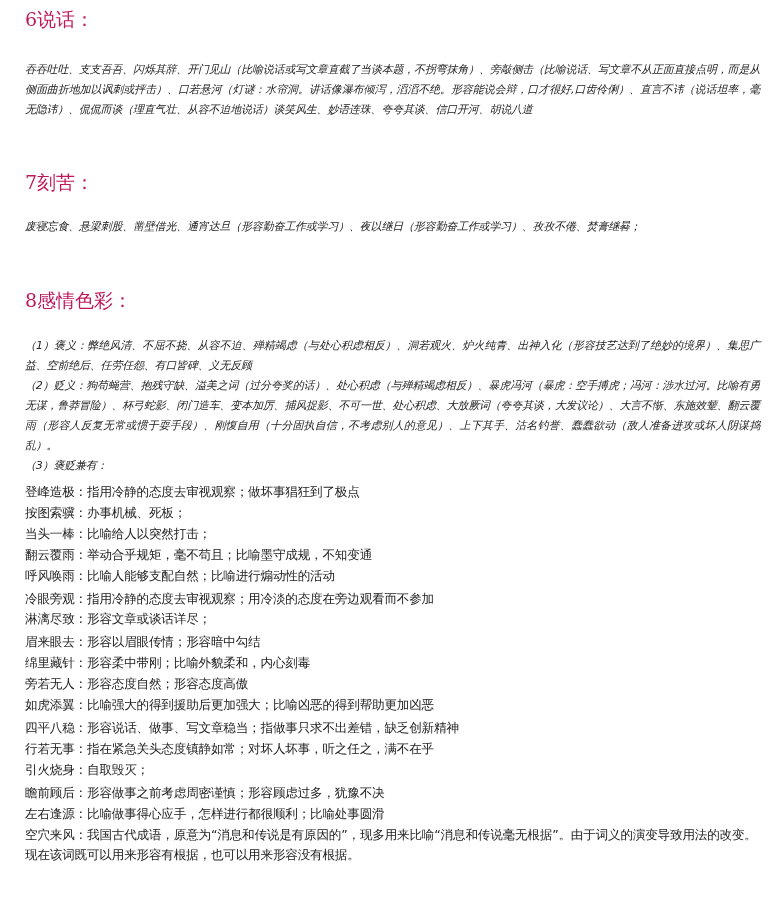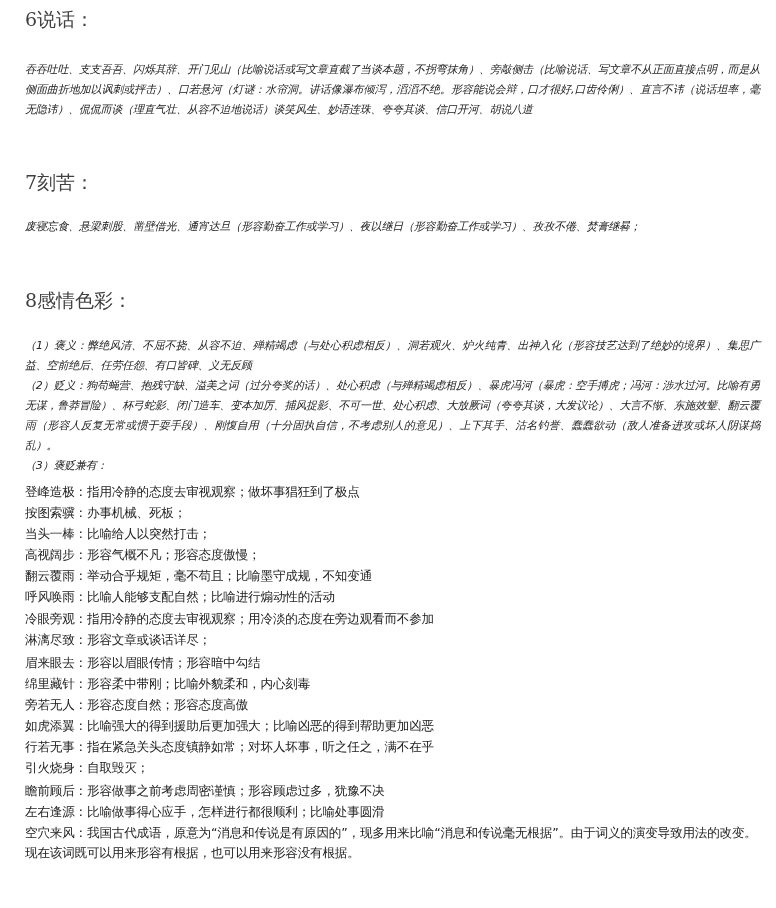--- a/index.html
+++ b/index.html
@@ -5,21 +5,21 @@
   html, body { margin: 0; padding: 0; background: #ffffff; }
   body {
     width: 776px; height: 908px; overflow: hidden;
     font-family: "DejaVu Sans", "Liberation Sans", sans-serif;
     color: #222222;
   }
   .page { position: relative; padding: 0 16px 0 25px; }
   h2.section-title {
     margin: 0; font-weight: normal;
     font-family: "DejaVu Serif", "Liberation Serif", serif;
-    font-size: 19px; line-height: 24px; color: #404040;
+    font-size: 19px; line-height: 24px; color: #be185d;
   }
   p.body {
     margin: 0; font-size: 11px; line-height: 20px; letter-spacing: -0.2px;
     word-break: break-all; text-align: justify; font-style: italic;
   }
   .s6-title { position: absolute; top: 7px; left: 25px; }
   .s6-body  { position: absolute; top: 60px; left: 25px; width: 735px; }
   .s7-title { position: absolute; top: 170px; left: 25px; }
   .s7-body  { position: absolute; top: 217px; left: 25px; width: 735px; }
   .s8-title { position: absolute; top: 288px; left: 25px; }
@@ -44,29 +44,29 @@
   <div class="s8-body">
     <p class="body">（1）褒义：弊绝风清、不屈不挠、从容不迫、殚精竭虑（与处心积虑相反）、洞若观火、炉火纯青、出神入化（形容技艺达到了绝妙的境界）、集思广益、空前绝后、任劳任怨、有口皆碑、义无反顾</p>
     <p class="body">（2）贬义：狗苟蝇营、抱残守缺、溢美之词（过分夸奖的话）、处心积虑（与殚精竭虑相反）、暴虎冯河（暴虎：空手搏虎；冯河：涉水过河。比喻有勇无谋，鲁莽冒险）、杯弓蛇影、闭门造车、变本加厉、捕风捉影、不可一世、处心积虑、大放厥词（夸夸其谈，大发议论）、大言不惭、东施效颦、翻云覆雨（形容人反复无常或惯于耍手段）、刚愎自用（十分固执自信，不考虑别人的意见）、上下其手、沽名钓誉、蠢蠢欲动（敌人准备进攻或坏人阴谋捣乱）。</p>
     <p class="body">（3）褒贬兼有：</p>
   </div>
 
   <div class="idioms">
     <div class="idiom"><span>登峰造极</span><span>：</span><span>指用冷静的态度去审视观察；做坏事猖狂到了极点</span></div>
     <div class="idiom"><span>按图索骥</span><span>：</span><span>办事机械、死板；</span></div>
     <div class="idiom"><span>当头一棒</span><span>：</span><span>比喻给人以突然打击；</span></div>
-    <div class="idiom"><span>高视阔步</span><span>：</span><span>形容气概不凡；形容态度傲慢；</span></div>
     <div class="idiom"><span>翻云覆雨</span><span>：</span><span>举动合乎规矩，毫不苟且；比喻墨守成规，不知变通</span></div>
     <div class="idiom"><span>呼风唤雨</span><span>：</span><span>比喻人能够支配自然；比喻进行煽动性的活动</span></div>
     <div class="idiom gap"><span>冷眼旁观</span><span>：</span><span>指用冷静的态度去审视观察；用冷淡的态度在旁边观看而不参加</span></div>
     <div class="idiom"><span>淋漓尽致</span><span>：</span><span>形容文章或谈话详尽；</span></div>
     <div class="idiom gap"><span>眉来眼去</span><span>：</span><span>形容以眉眼传情；形容暗中勾结</span></div>
     <div class="idiom"><span>绵里藏针</span><span>：</span><span>形容柔中带刚；比喻外貌柔和，内心刻毒</span></div>
     <div class="idiom"><span>旁若无人</span><span>：</span><span>形容态度自然；形容态度高傲</span></div>
     <div class="idiom"><span>如虎添翼</span><span>：</span><span>比喻强大的得到援助后更加强大；比喻凶恶的得到帮助更加凶恶</span></div>
+    <div class="idiom gap"><span>四平八稳</span><span>：</span><span>形容说话、做事、写文章稳当；指做事只求不出差错，缺乏创新精神</span></div>
     <div class="idiom"><span>行若无事</span><span>：</span><span>指在紧急关头态度镇静如常；对坏人坏事，听之任之，满不在乎</span></div>
     <div class="idiom"><span>引火烧身</span><span>：</span><span>自取毁灭；</span></div>
     <div class="idiom gap"><span>瞻前顾后</span><span>：</span><span>形容做事之前考虑周密谨慎；形容顾虑过多，犹豫不决</span></div>
     <div class="idiom"><span>左右逢源</span><span>：</span><span>比喻做事得心应手，怎样进行都很顺利；比喻处事圆滑</span></div>
     <div class="idiom wrap"><span>空穴来风</span><span>：</span><span>我国古代成语，原意为“消息和传说是有原因的”，现多用来比喻“消息和传说毫无根据”。由于词义的演变导致用法的改变。现在该词既可以用来形容有根据，也可以用来形容没有根据。</span></div>
   </div>
 
 </div>
 
 </body></html>

